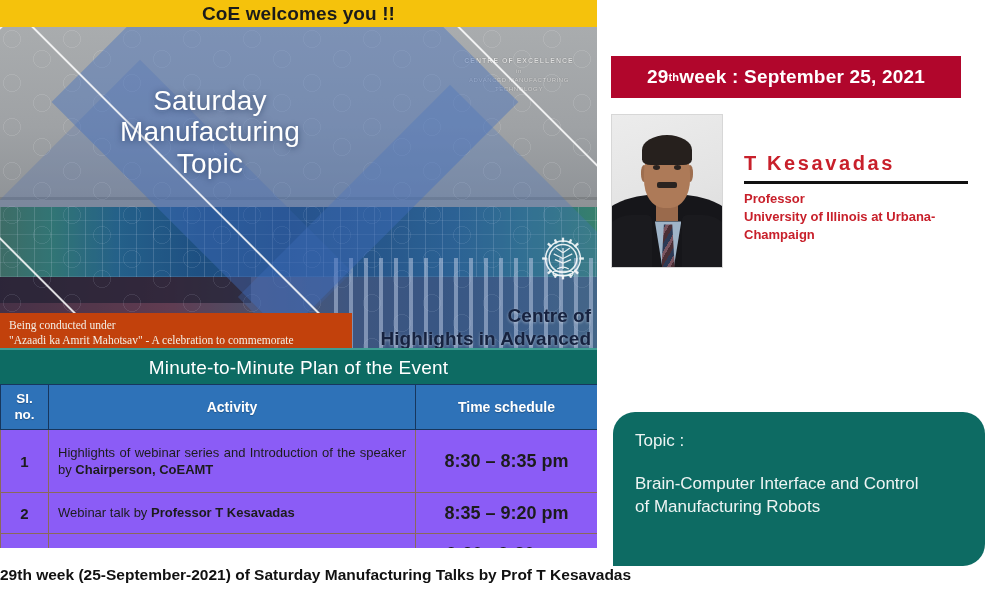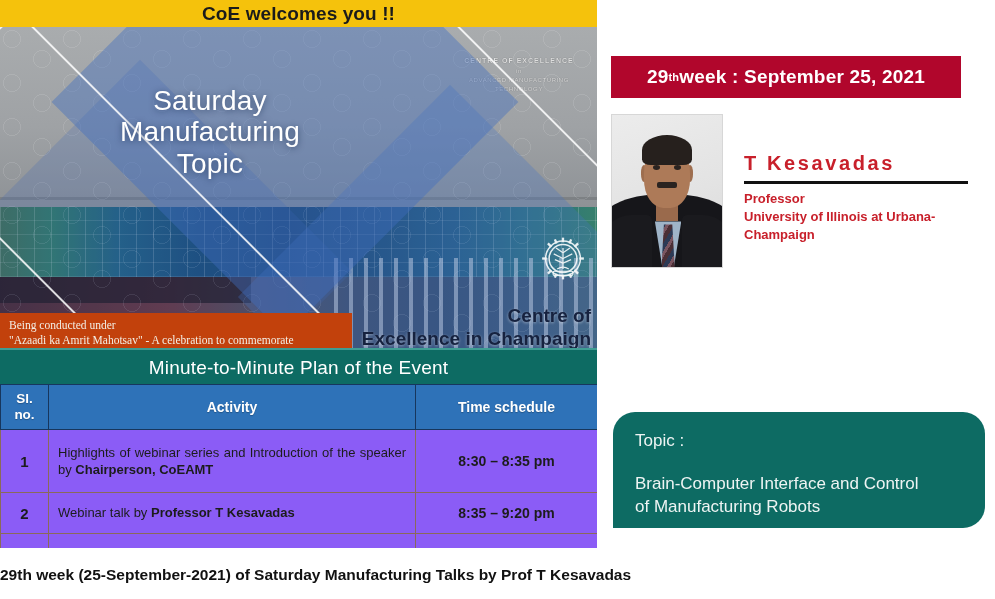--- a/index.html
+++ b/index.html
@@ -90,21 +90,21 @@
   table.plan th{
      background:#2e72b8;color:#ffffff;font-size:14px;font-weight:700;
      height:42px;border:1px solid #17365d;
      text-shadow:0 1px 1px rgba(0,0,0,.25);
   }
   table.plan th.sl{font-size:13.5px;line-height:1.18;}
   table.plan td{border:1px solid #8a6a59;color:#1c1c1c;font-size:13px;}
   table.plan td.num{text-align:center;font-weight:700;font-size:15px;}
   table.plan td.act{padding:5px 9px;text-align:justify;line-height:1.32;}
   table.plan td.act b{font-weight:700;}
-  table.plan td.time{text-align:center;font-weight:700;font-size:14px;}
+  table.plan td.time{text-align:center;font-weight:700;font-size:18px;}
   table.plan tr.r1 td{height:52px;}
   table.plan tr.r2 td{height:30px;}
   table.plan tr.r3 td{height:30px;}
 
   
   .right-panel{position:absolute;left:600px;top:0;width:395px;height:548px;background:#fff;}
 
   .date-banner{position:absolute;left:11px;top:56px;width:350px;height:42px;
      background:#b1062c;color:#ffffff;
      display:flex;align-items:center;justify-content:center;
@@ -133,21 +133,21 @@
   .sp-eyeR{position:absolute;left:56%;top:33%;width:7%;height:3.5%;background:#2a2320;border-radius:50%;}
   .sp-earL{position:absolute;left:26%;top:33%;width:6%;height:11%;background:#9e6e4f;border-radius:50%;}
   .sp-earR{position:absolute;right:26%;top:33%;width:6%;height:11%;background:#9e6e4f;border-radius:50%;}
 
   .speaker-name{position:absolute;left:144px;top:152px;width:240px;
      color:#c8202b;font-size:20px;font-weight:700;letter-spacing:2.6px;}
   .name-rule{position:absolute;left:144px;top:181px;width:224px;height:3px;background:#111111;}
   .speaker-affil{position:absolute;left:144px;top:190px;width:236px;
      color:#c8202b;font-size:13px;font-weight:700;line-height:1.38;}
 
-  .topic-box{position:absolute;left:13px;top:412px;width:372px;height:116px;
+  .topic-box{position:absolute;left:13px;top:412px;width:372px;height:154px;
      background:#0d6b63;border-radius:22px 22px 22px 0;
      box-sizing:border-box;padding:20px 22px;color:#eef4f3;}
   .topic-label{font-size:17px;line-height:1;margin-bottom:24px;}
   .topic-text{font-size:17px;line-height:1.35;}
 
   
   .caption{position:absolute;left:0;top:566px;width:995px;
      color:#111111;font-size:15.5px;line-height:1.2;font-weight:bold;}
 </style>
 </head>
@@ -221,21 +221,21 @@
       </svg>
 
       <div class="azaadi">
         <div>Being conducted under</div>
         <div>"Azaadi ka Amrit Mahotsav" - A celebration to commemorate</div>
 
       </div>
 
       <div class="coe-caption">
         <div>Centre of</div>
-        <div>Excellence in Champaign</div>
+        <div>Highlights in Advanced</div>
 
       </div>
     </div>
 
     <div class="plan-title">Minute-to-Minute Plan of the Event</div>
 
     <table class="plan">
       <colgroup>
           <col class="c1">
           <col class="c2">

